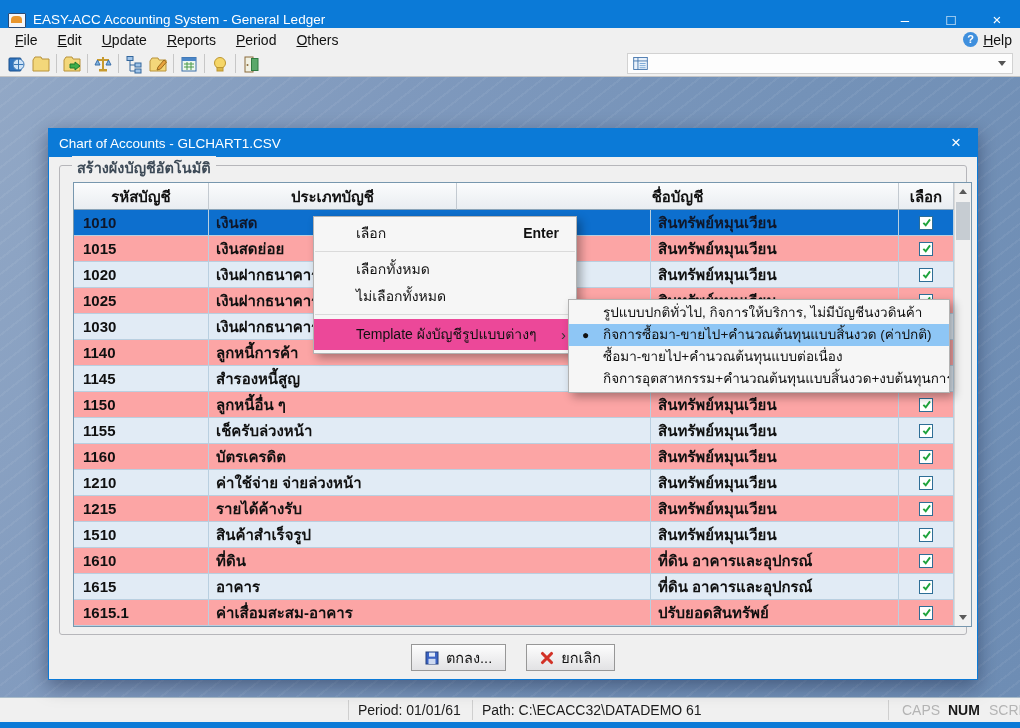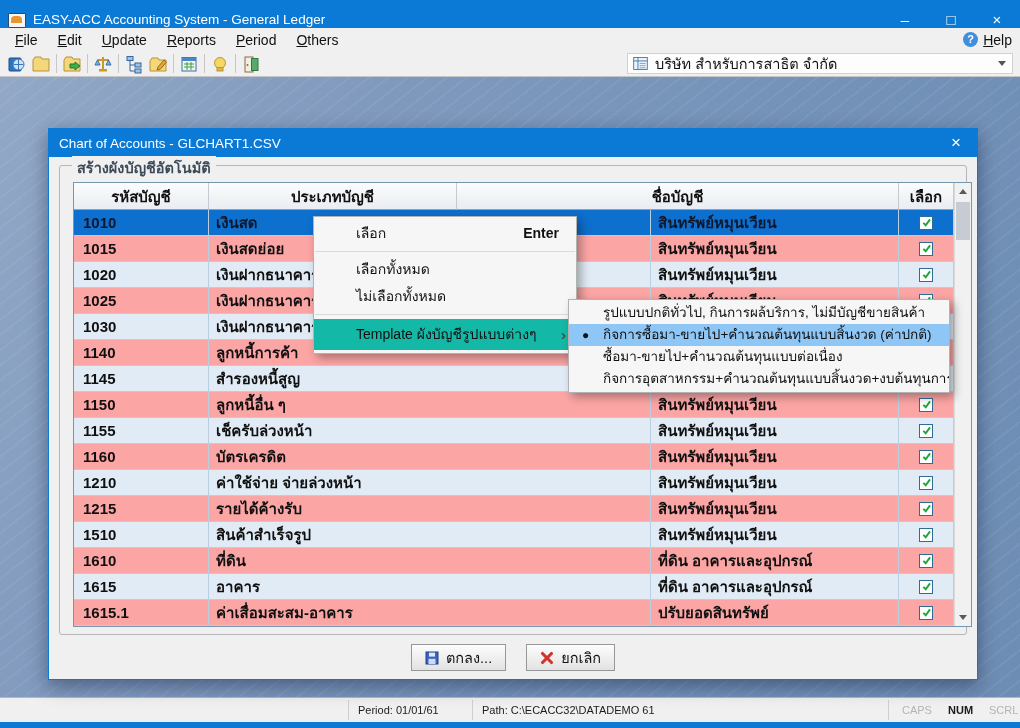--- a/index.html
+++ b/index.html
@@ -87,34 +87,34 @@
   .dialog-buttons{position:absolute;left:0;top:515px;width:100%;display:flex;justify-content:center;gap:20px;}
   .btn{height:27px;padding:0 13px;display:flex;align-items:center;gap:7px;font-size:14.5px;color:#111;
     background:linear-gradient(#fdfdfd,#e2e2e4);border:1px solid #979797;font-family:inherit;}
   .btn svg{width:14px;height:14px;}
 
   
   .cmenu{position:absolute;left:313px;top:216px;width:264px;background:#f6f6f6;border:1px solid #b2b2b2;
     box-shadow:4px 4px 9px rgba(0,0,0,.32);padding:3px 0;z-index:20;font-size:14px;color:#111;box-sizing:border-box;}
   .cmenu-item{height:27px;line-height:27px;padding-left:42px;position:relative;}
   .cmenu-item.tall{height:31px;line-height:31px;}
-  .cmenu-item.hl{background:#14b8a6;}
+  .cmenu-item.hl{background:#ec4899;}
   .cmenu-item .shortcut{position:absolute;right:17px;font-weight:bold;}
   .cmenu-item .subarrow{position:absolute;right:10px;font-size:15px;color:#333;}
   .cmenu-sep{height:1px;background:#dadada;margin:4px 1px;}
 
   .smenu{position:absolute;left:568px;top:299px;width:382px;background:#f6f6f6;border:1px solid #b2b2b2;
     box-shadow:4px 4px 9px rgba(0,0,0,.32);padding:2px 0;z-index:25;font-size:13.5px;color:#111;box-sizing:border-box;}
   .smenu-item{height:22px;line-height:22px;padding-left:34px;position:relative;white-space:nowrap;overflow:hidden;}
   .smenu-item.hl{background:#8ec6f5;}
   .smenu-item .bullet{position:absolute;left:13px;font-size:12px;}
 
   
   .statusbar{position:absolute;left:0;top:697px;width:100%;height:25px;background:#f0f0f0;
-    border-top:1px solid #a9bcca;box-sizing:border-box;font-size:11px;color:#1c1c1c;}
+    border-top:1px solid #a9bcca;box-sizing:border-box;font-size:14px;color:#1c1c1c;}
   .sb-sep{position:absolute;top:2px;width:1px;height:20px;background:#cfcfcf;}
   .sb-text{position:absolute;top:0;line-height:24px;}
   .sb-ind{position:absolute;top:0;line-height:24px;color:#b4b4b4;}
   .sb-ind.active{color:#1a1a1a;font-weight:bold;}
   .bottom-edge{position:absolute;left:0;top:722px;width:100%;height:6px;background:#0b7ad7;}
 
   
   .app-icon .book{position:absolute;left:0;top:1px;width:16px;height:13px;background:#f4f6fa;border:1px solid #2b4a73;border-radius:1px;}
   .app-icon .band{position:absolute;left:3px;top:4px;width:11px;height:7px;background:#e8962e;border-radius:4px 4px 0 0;}
   u{text-decoration:underline;}
@@ -204,21 +204,20 @@
           </svg></span>
       </span>
     <div class="company-combo">
       <span class="combo-icon">
         <svg viewBox="0 0 20 20">
             <rect x="2" y="3" width="16" height="14" fill="#eaf2fb" stroke="#3a6ea8"></rect>
             <path d="M2 7h16M7 3v14" stroke="#3a6ea8" fill="none"></path>
             <path d="M9 10h7M9 12.5h7M9 15h7" stroke="#6a9ed0" fill="none"></path>
           </svg>
       </span>
-      <span>บริษัท สำหรับการสาธิต จำกัด</span>
       <span class="combo-arrow"></span>
     </div>
   </div>
 
   <div class="workspace"></div>
 
   <div class="dialog">
     <div class="dialog-titlebar">
       <span>Chart of Accounts - GLCHART1.CSV</span>
       <span class="dialog-close">×</span>
@@ -461,21 +460,21 @@
   <div class="cmenu">
       <div class="cmenu-item"><span>เลือก</span><span class="shortcut">Enter</span></div>
       <div class="cmenu-sep"></div>
       <div class="cmenu-item"><span>เลือกทั้งหมด</span></div>
       <div class="cmenu-item"><span>ไม่เลือกทั้งหมด</span></div>
       <div class="cmenu-sep"></div>
       <div class="cmenu-item hl tall"><span>Template ผังบัญชีรูปแบบต่างๆ</span><span class="subarrow">›</span></div>
     </div>
 
   <div class="smenu">
-      <div class="smenu-item"><span>รูปแบบปกติทั่วไป, กินการผล้บริการ, ไม่มีบัญชีขายสินค้า</span></div>
+      <div class="smenu-item"><span>รูปแบบปกติทั่วไป, กิจการให้บริการ, ไม่มีบัญชีนงวดินค้า</span></div>
       <div class="smenu-item hl"><span class="bullet">●</span><span>กิจการซื้อมา-ขายไป+คำนวณต้นทุนแบบสิ้นงวด (ค่าปกติ)</span></div>
       <div class="smenu-item"><span>ซื้อมา-ขายไป+คำนวณต้นทุนแบบต่อเนื่อง</span></div>
       <div class="smenu-item"><span>กิจการอุตสาหกรรม+คำนวณต้นทุนแบบสิ้นงวด+งบต้นทุนการผลิต</span></div>
     </div>
 
   <div class="statusbar">
     <div class="sb-sep" style="left:348px;"></div>
     <span class="sb-text" style="left:358px;">Period: 01/01/61</span>
     <div class="sb-sep" style="left:472px;"></div>
     <span class="sb-text" style="left:482px;">Path: C:\ECACC32\DATADEMO 61</span>

